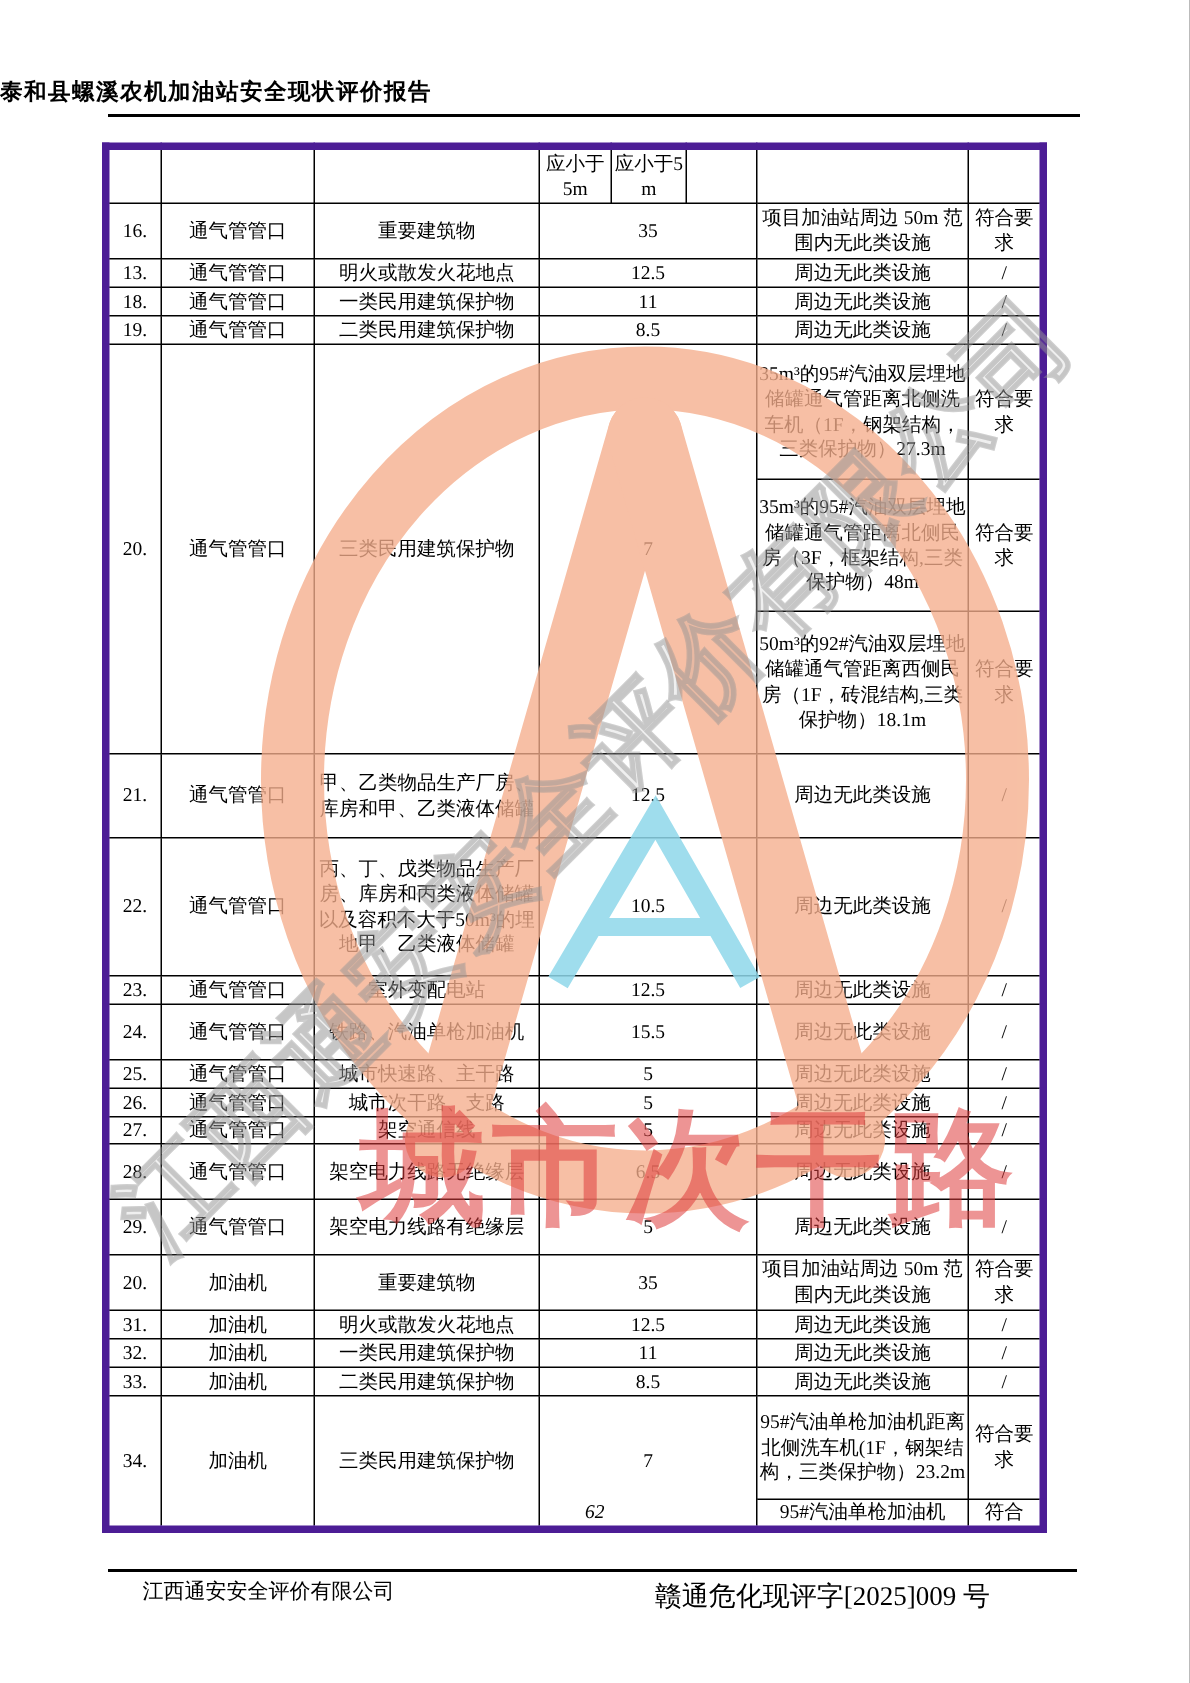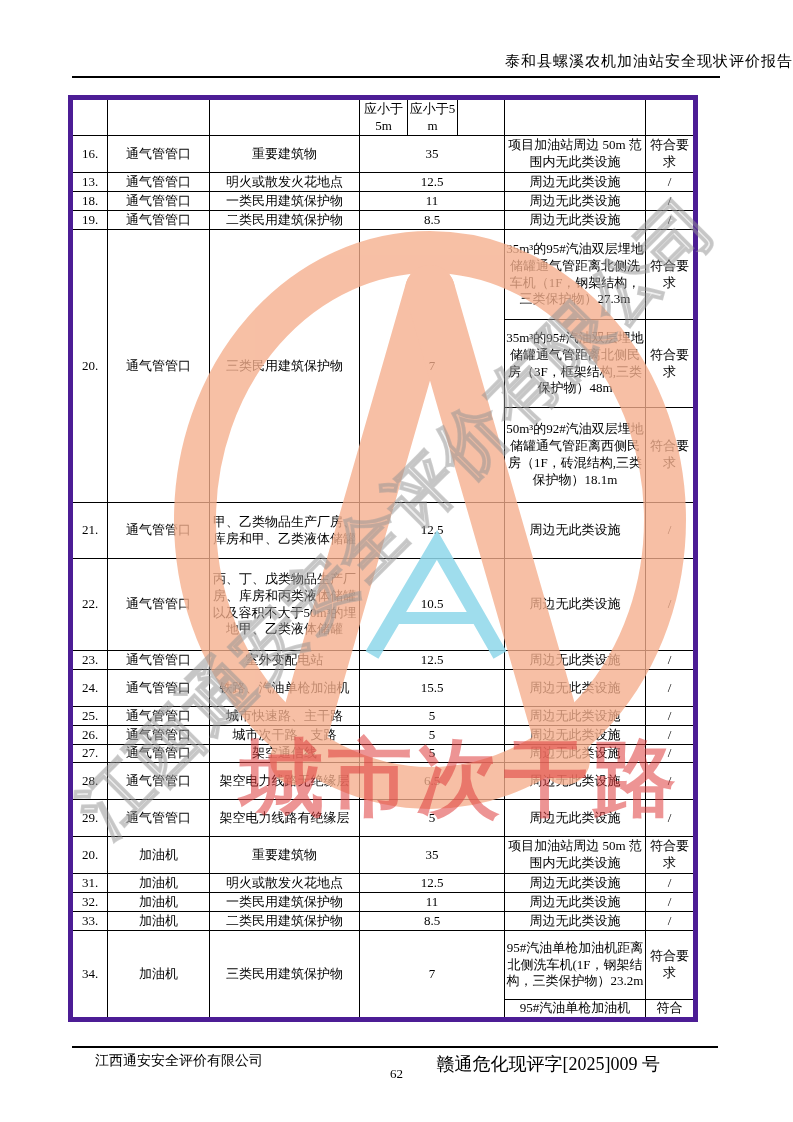--- a/index.html
+++ b/index.html
@@ -8,24 +8,24 @@
     width:793px;height:1122px;
     background:#fff;
     margin:0 auto;
     overflow:hidden;
     font-family:"Liberation Serif","DejaVu Serif",serif;
     color:#000;
   }
   
   .doc-title{
     position:absolute;top:52px;left:0;width:100%;
-    text-align:right;font-size:15px;letter-spacing:1px;font-weight:normal;
+    text-align:left;font-size:15px;letter-spacing:1px;font-weight:bold;
   }
   .head-rule{position:absolute;left:72px;top:76px;width:648px;height:2px;background:#000;}
-  .page-number{position:absolute;top:1066px;left:0;width:100%;text-align:center;font-size:13px;}
+  .page-number{position:absolute;top:1000px;left:0;width:100%;text-align:center;font-size:13px;font-style:italic;}
   .foot-rule{position:absolute;left:72px;top:1046px;width:646px;height:2px;background:#000;}
   .footer-left{position:absolute;left:95px;top:1052px;font-size:14px;}
   .footer-right{position:absolute;right:133px;top:1052px;font-size:18px;}
 
   
   table.compliance{
     position:absolute;left:68px;top:95px;
     border-collapse:collapse;table-layout:fixed;
     width:625px;
     border:5px solid #4c1d95;

